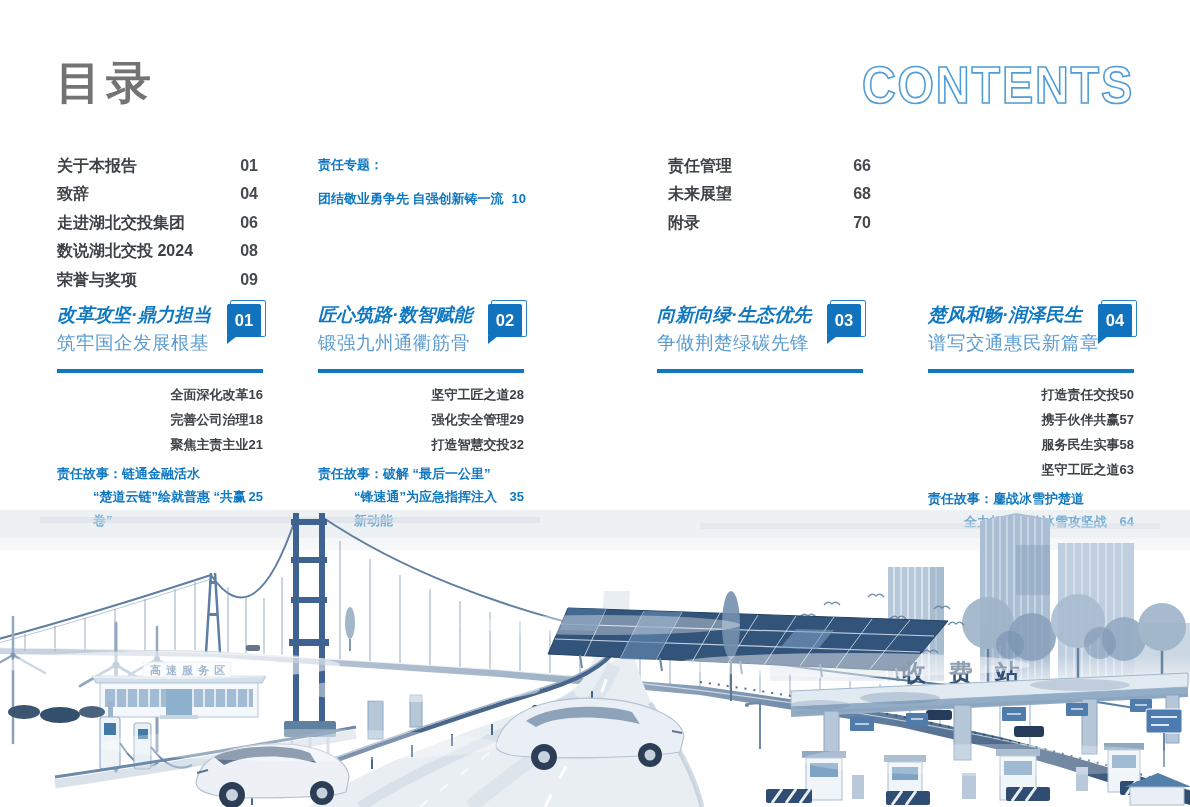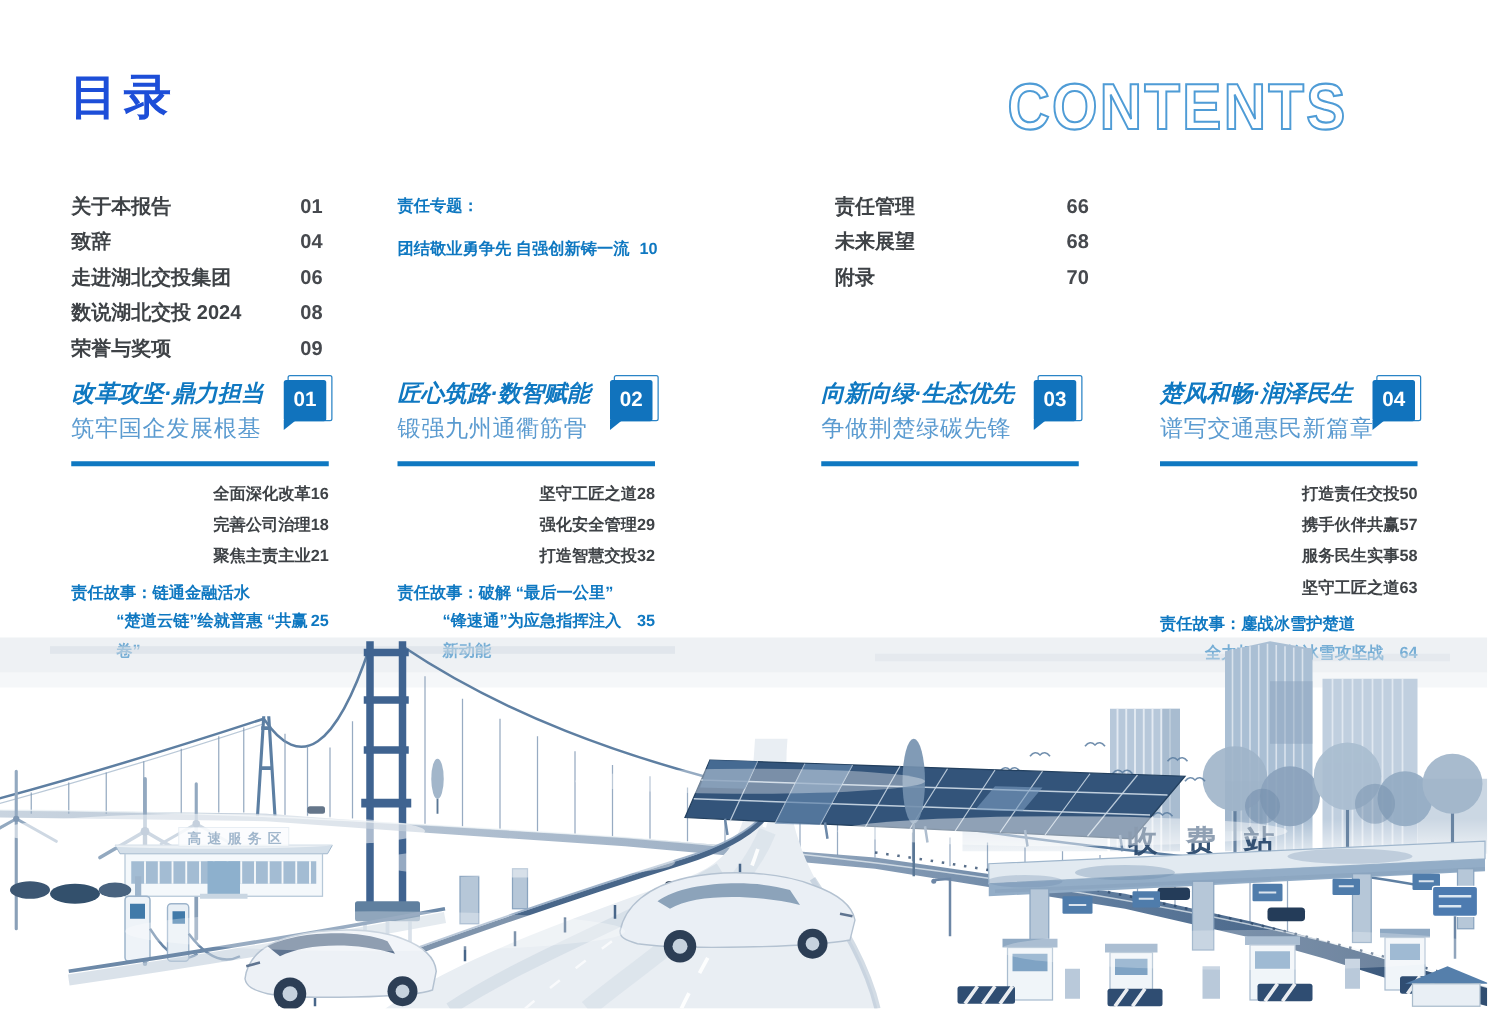--- a/index.html
+++ b/index.html
@@ -1,21 +1,21 @@
 <!DOCTYPE html>
 <html><head>
 <meta charset="utf-8">
 <style>
   html,body{margin:0;padding:0;background:#ffffff;}
   .page{position:relative;width:1190px;height:807px;background:#fff;overflow:hidden;
         font-family:"Liberation Sans","DejaVu Sans",sans-serif;}
   
-  .title-cn{position:absolute;left:56px;top:58px;font-size:38px;font-weight:800;
-            color:#1d4ed8;letter-spacing:5px;line-height:1.1;}
-  .title-en{position:absolute;left:804px;top:56px;}
+  .title-cn{position:absolute;left:56px;top:58px;font-size:45px;font-weight:800;
+            color:#737373;letter-spacing:5px;line-height:1.1;}
+  .title-en{position:absolute;left:860px;top:56px;}
   
   .toc-col{position:absolute;top:158px;}
   #toc1{left:57px;width:201px;}
   #tocS{left:318px;width:208px;}
   #toc2{left:668px;width:203px;}
   .t-row{display:flex;justify-content:space-between;align-items:baseline;
          font-size:16px;color:#3e4246;font-weight:600;margin-bottom:11.6px;line-height:1.05;}
   .t-num{color:#46494e;}
   .special-l1{font-size:13px;font-weight:700;color:#0f78c1;margin-bottom:9px;line-height:1.05;}
   .special-l2{display:flex;justify-content:space-between;font-size:13px;font-weight:700;

